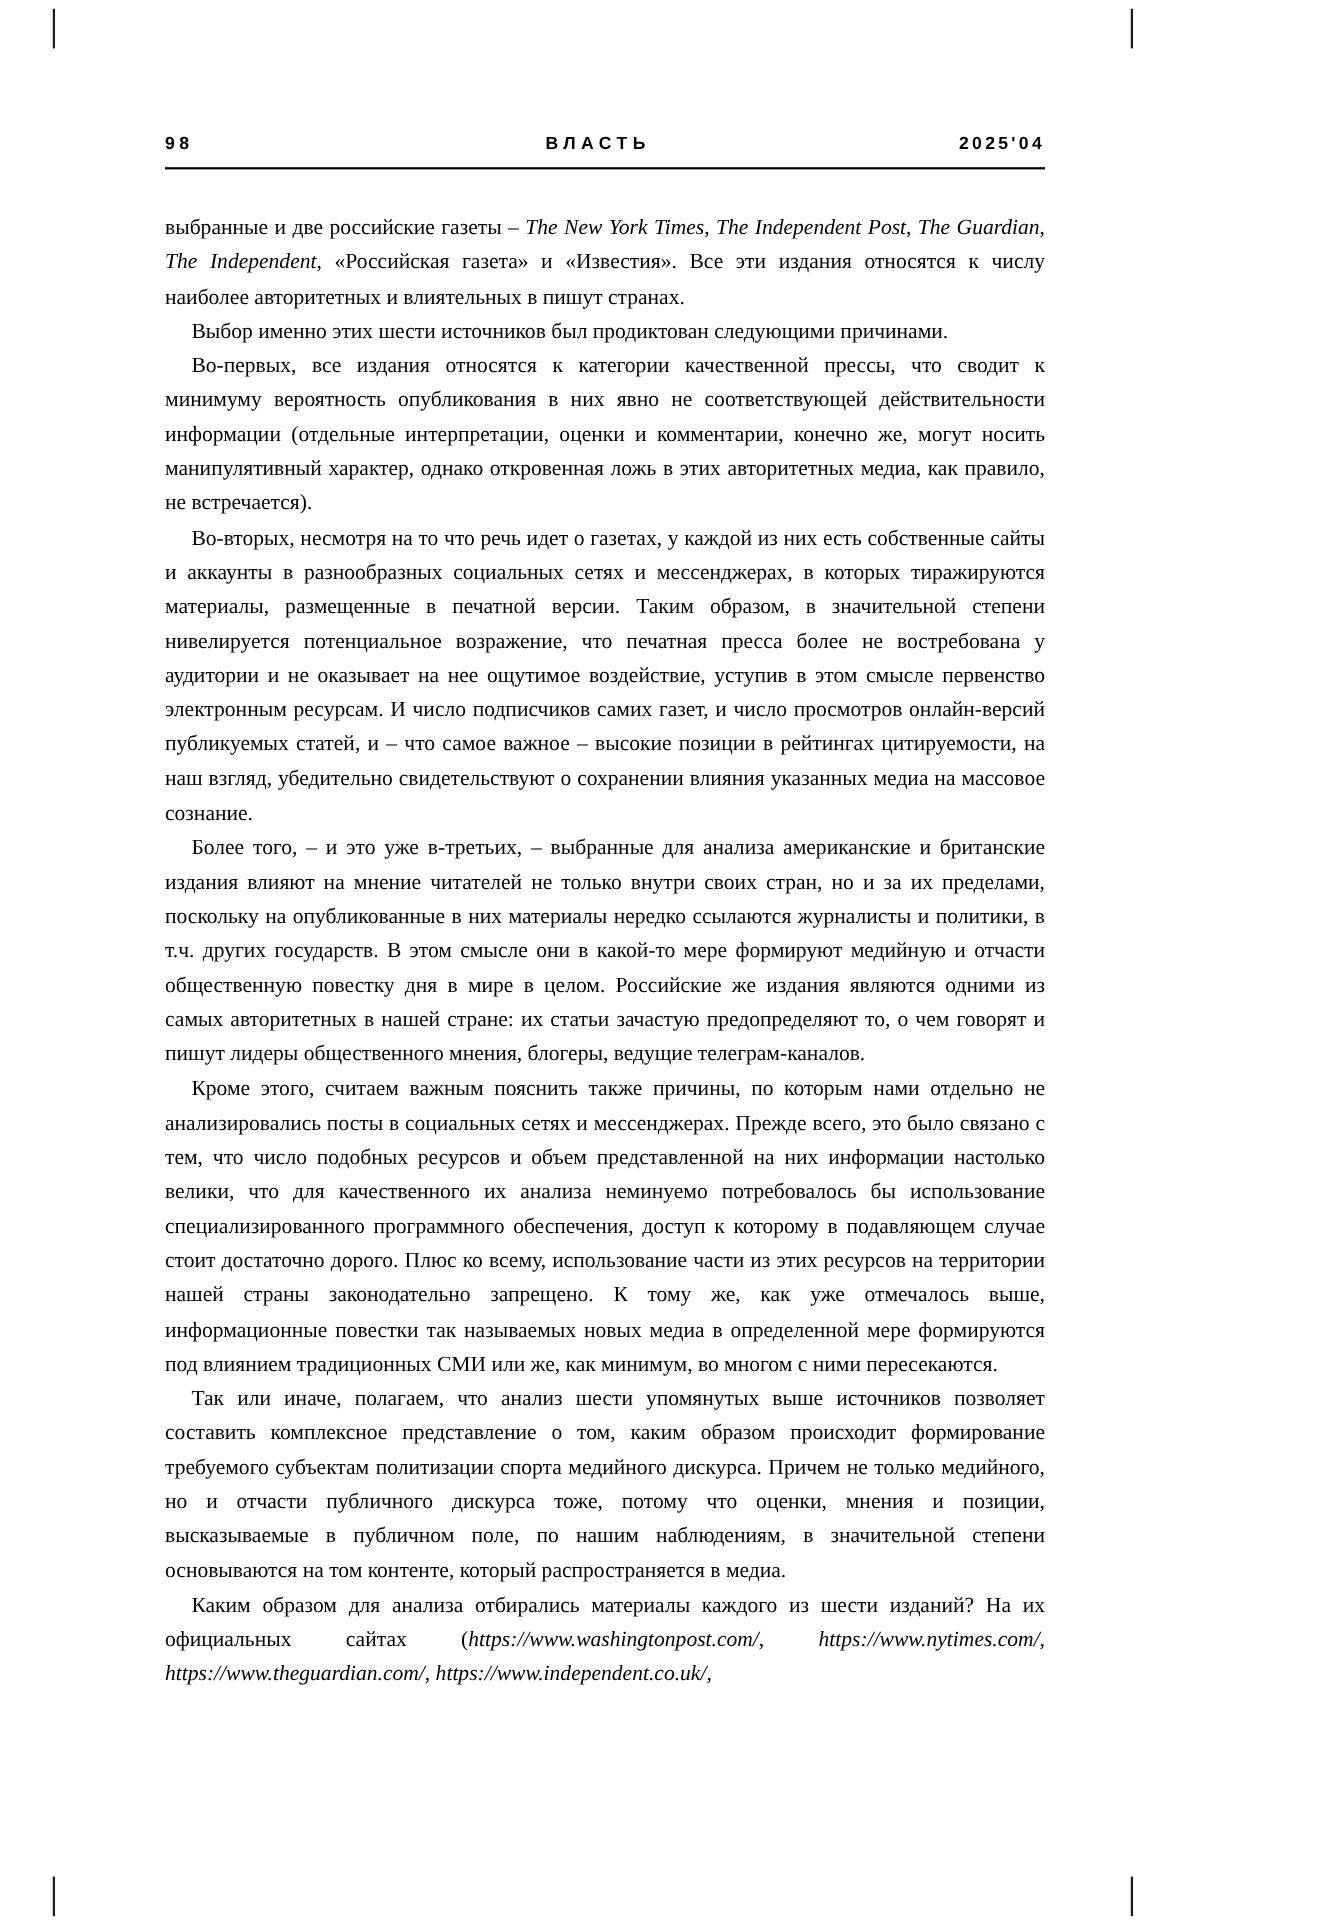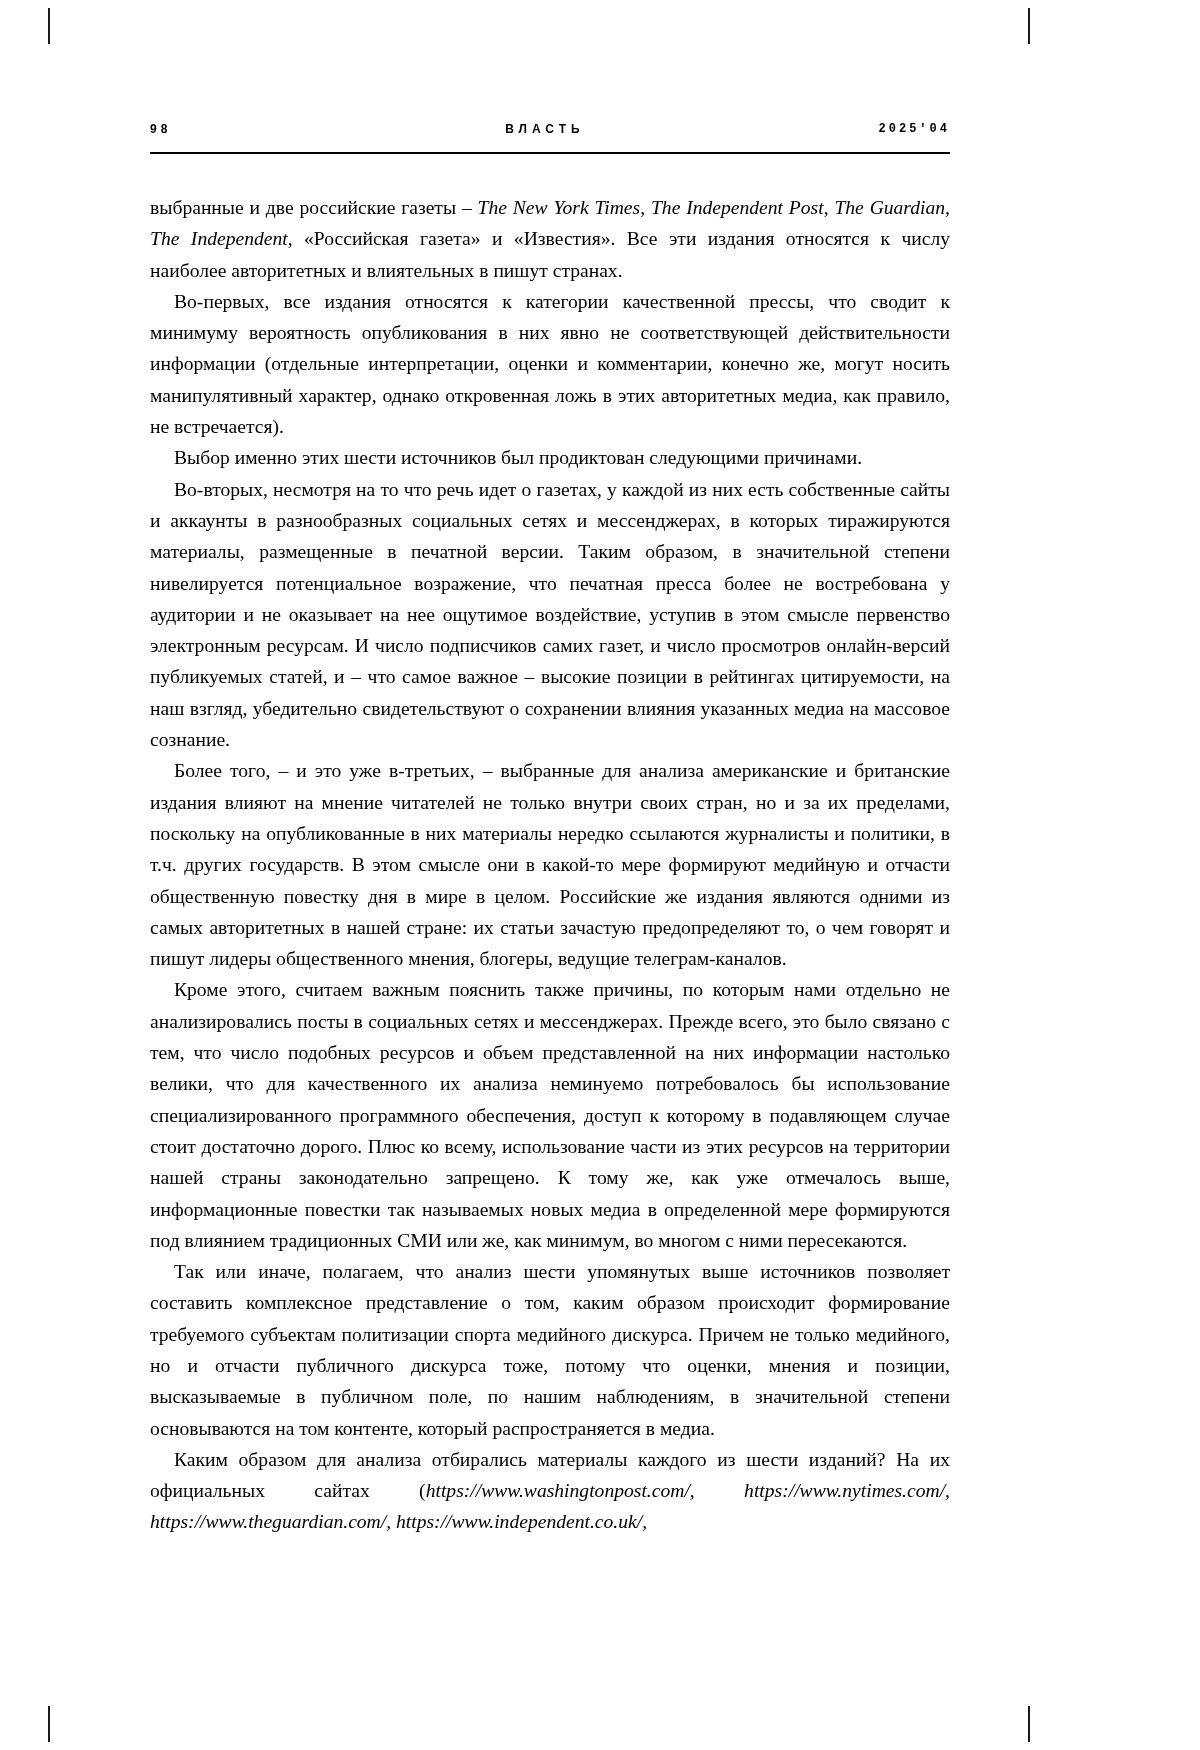--- a/index.html
+++ b/index.html
@@ -35,30 +35,30 @@
   .running-head {
     position: absolute;
     left: 150px;
     top: 122px;
     width: 800px;
     display: flex;
     align-items: flex-end;
     justify-content: space-between;
     font-family: "Liberation Sans", sans-serif;
     font-weight: bold;
-    font-size: 12px;
+    font-size: 16px;
     letter-spacing: 3px;
     color: #000;
   }
   .running-head .folio { letter-spacing: 4px; }
   .running-head .journal {
     letter-spacing: 5px;
     margin-left: 40px;
   }
-  .running-head .issue { letter-spacing: 3px; font-family: Liberation Mono, monospace; }
+  .running-head .issue { letter-spacing: 3px; }
 
   .rule {
     position: absolute;
     left: 150px;
     top: 152px;
     width: 800px;
     height: 2px;
     background: #000;
   }
 
@@ -96,22 +96,22 @@
   <div class="running-head">
     <span class="folio">98</span>
     <span class="journal">ВЛАСТЬ</span>
     <span class="issue">2025'04</span>
   </div>
 
   <div class="rule"></div>
 
   <div class="body-text" id="body-text">
       <p class="noindent"><span>выбранные и две российские газеты – </span><i>The New York Times</i><span>, </span><i>The Independent Post</i><span>, </span><i>The Guardian</i><span>, </span><i>The Independent</i><span>, «Российская газета» и «Известия». Все эти издания относятся к числу наиболее авторитетных и влиятельных в пишут странах.</span></p>
+      <p><span>Выбор именно этих шести источников был продиктован следующими причинами.</span></p>
       <p><span>Во-первых, все издания относятся к категории качественной прессы, что сводит к минимуму вероятность опубликования в них явно не соответствующей действительности информации (отдельные интерпретации, оценки и комментарии, конечно же, могут носить манипулятивный характер, однако откровенная ложь в этих авторитетных медиа, как правило, не встречается).</span></p>
-      <p><span>Выбор именно этих шести источников был продиктован следующими причинами.</span></p>
       <p><span>Во-вторых, несмотря на то что речь идет о газетах, у каждой из них есть собственные сайты и аккаунты в разнообразных социальных сетях и мессенджерах, в которых тиражируются материалы, размещенные в печатной версии. Таким образом, в значительной степени нивелируется потенциальное возражение, что печатная пресса более не востребована у аудитории и не оказывает на нее ощутимое воздействие, уступив в этом смысле первенство электронным ресурсам. И число подписчиков самих газет, и число просмотров онлайн-версий публикуемых статей, и – что самое важное – высокие позиции в рейтингах цитируемости, на наш взгляд, убедительно свидетельствуют о сохранении влияния указанных медиа на массовое сознание.</span></p>
       <p><span>Более того, – и это уже в-третьих, – выбранные для анализа американские и британские издания влияют на мнение читателей не только внутри своих стран, но и за их пределами, поскольку на опубликованные в них материалы нередко ссылаются журналисты и политики, в т.ч. других государств. В этом смысле они в какой-то мере формируют медийную и отчасти общественную повестку дня в мире в целом. Российские же издания являются одними из самых авторитетных в нашей стране: их статьи зачастую предопределяют то, о чем говорят и пишут лидеры общественного мнения, блогеры, ведущие телеграм-каналов.</span></p>
       <p><span>Кроме этого, считаем важным пояснить также причины, по которым нами отдельно не анализировались посты в социальных сетях и мессенджерах. Прежде всего, это было связано с тем, что число подобных ресурсов и объем представленной на них информации настолько велики, что для качественного их анализа неминуемо потребовалось бы использование специализированного программного обеспечения, доступ к которому в подавляющем случае стоит достаточно дорого. Плюс ко всему, использование части из этих ресурсов на территории нашей страны законодательно запрещено. К тому же, как уже отмечалось выше, информационные повестки так называемых новых медиа в определенной мере формируются под влиянием традиционных СМИ или же, как минимум, во многом с ними пересекаются.</span></p>
       <p><span>Так или иначе, полагаем, что анализ шести упомянутых выше источников позволяет составить комплексное представление о том, каким образом происходит формирование требуемого субъектам политизации спорта медийного дискурса. Причем не только медийного, но и отчасти публичного дискурса тоже, потому что оценки, мнения и позиции, высказываемые в публичном поле, по нашим наблюдениям, в значительной степени основываются на том контенте, который распространяется в медиа.</span></p>
       <p><span>Каким образом для анализа отбирались материалы каждого из шести изданий? На их официальных сайтах (</span><i>https://www.washingtonpost.com/, https://www.nytimes.com/, https://www.theguardian.com/, https://www.independent.co.uk/,</i></p>
     </div>
 
 </div>
 
 </body></html>

